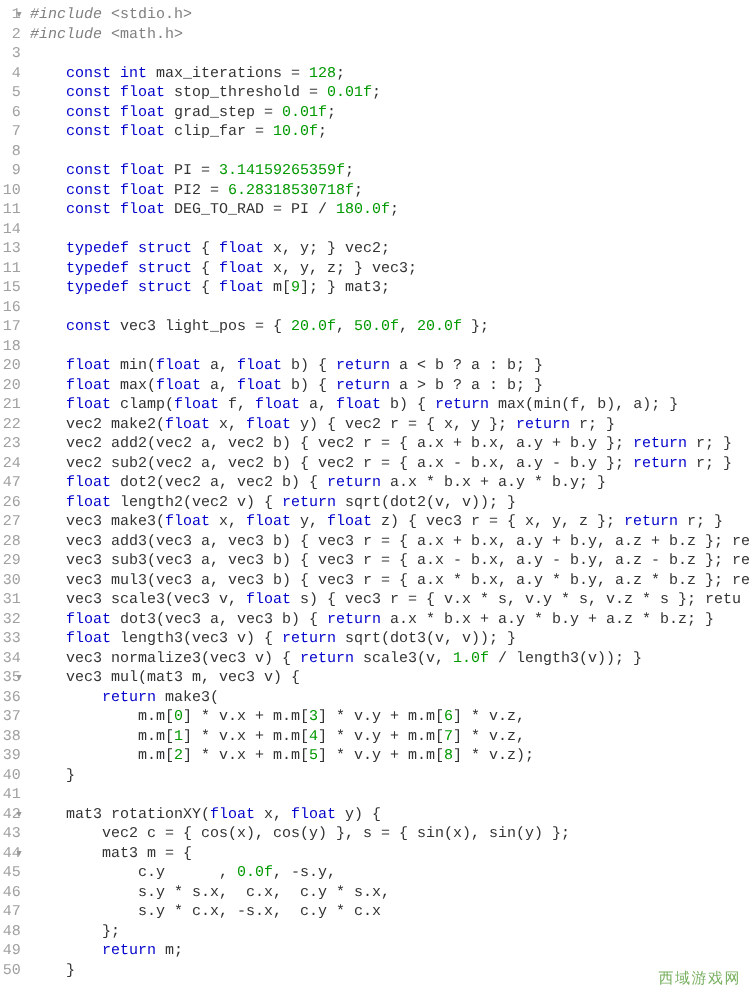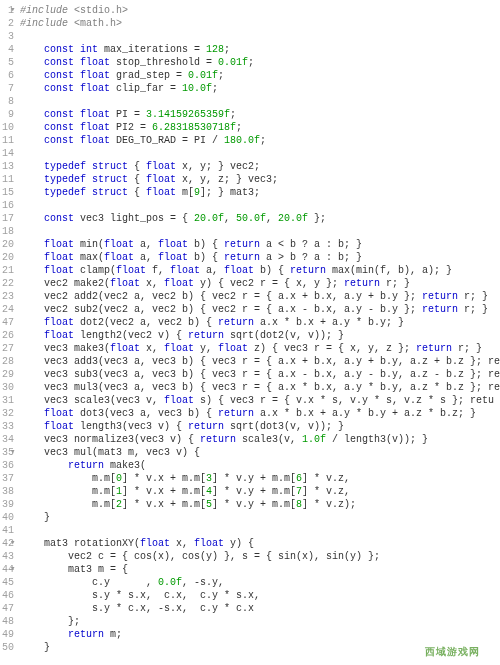--- a/index.html
+++ b/index.html
@@ -40,24 +40,24 @@
   .str  { color: #808080; }
   .num  { color: #009900; }
   .fold {
     position: absolute;
     left: -10px;
     color: #999;
     font-size: 9px;
   }
   .watermark {
     position: absolute;
-    right: 20px;
+    right: 6px;
     bottom: 6px;
     font-size: 10px;
-    font-weight: bold;
+    font-weight: normal;
     color: #6aa84f;
     opacity: 0.9;
     letter-spacing: 1px;
     pointer-events: none;
   }
 </style>
 </head>
 <body>
 
 <div class="editor">

